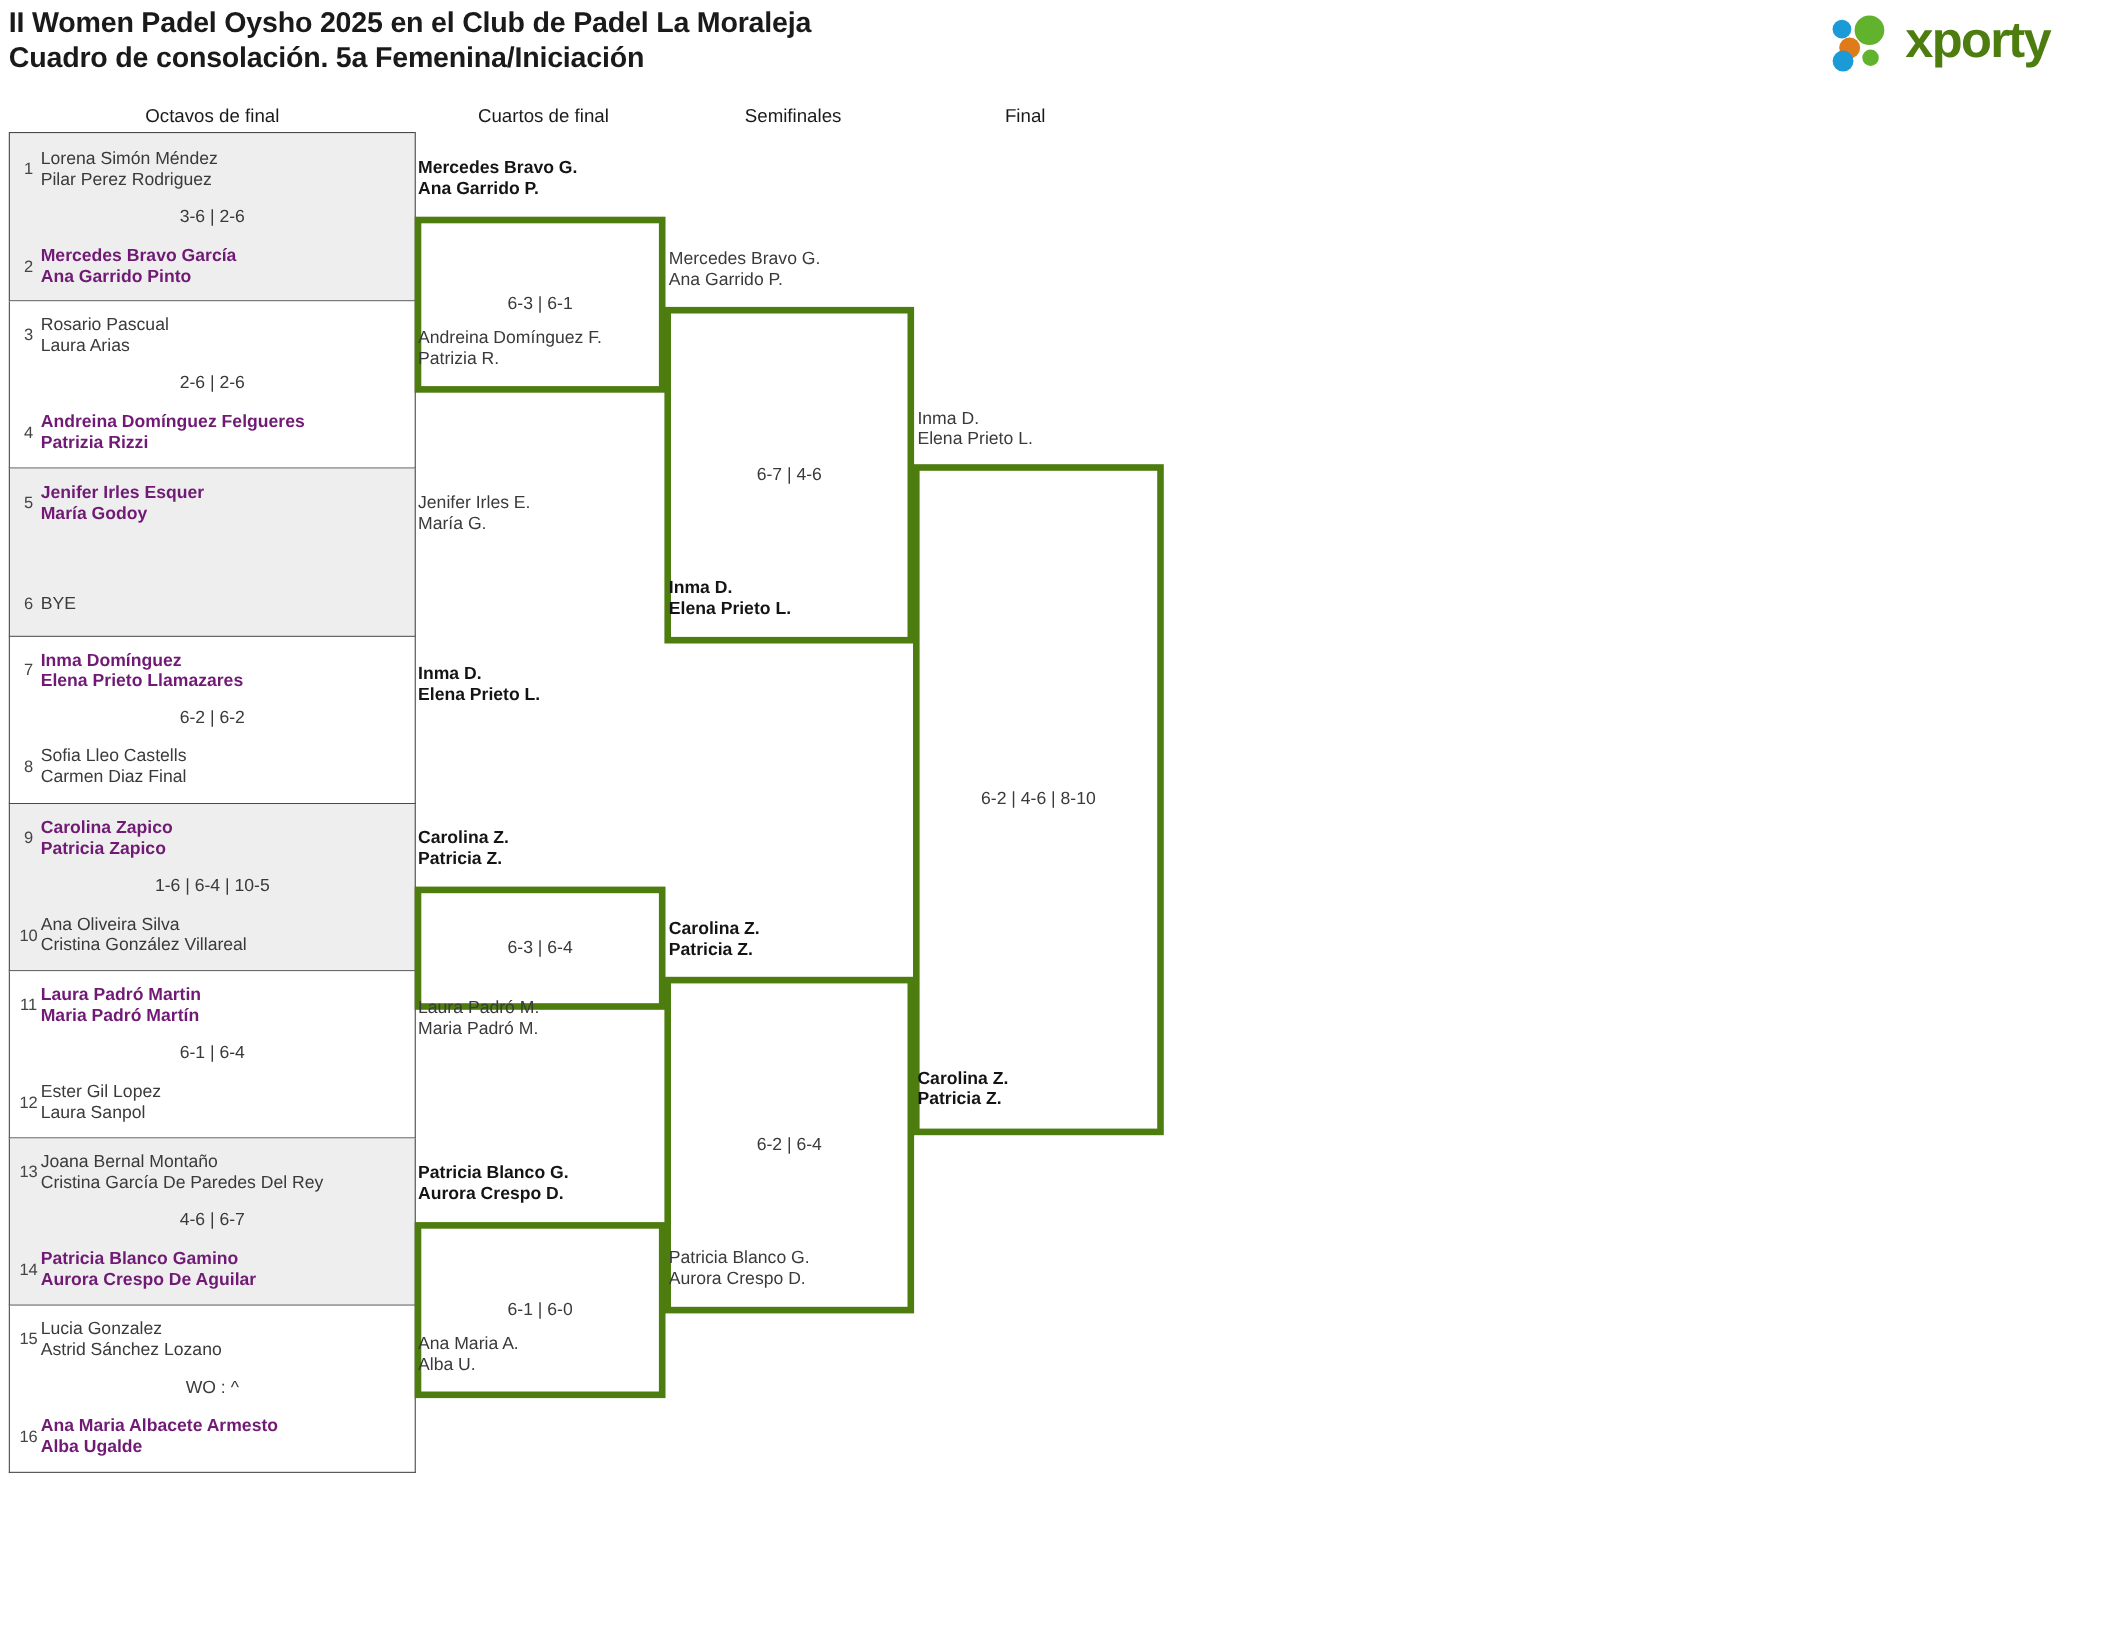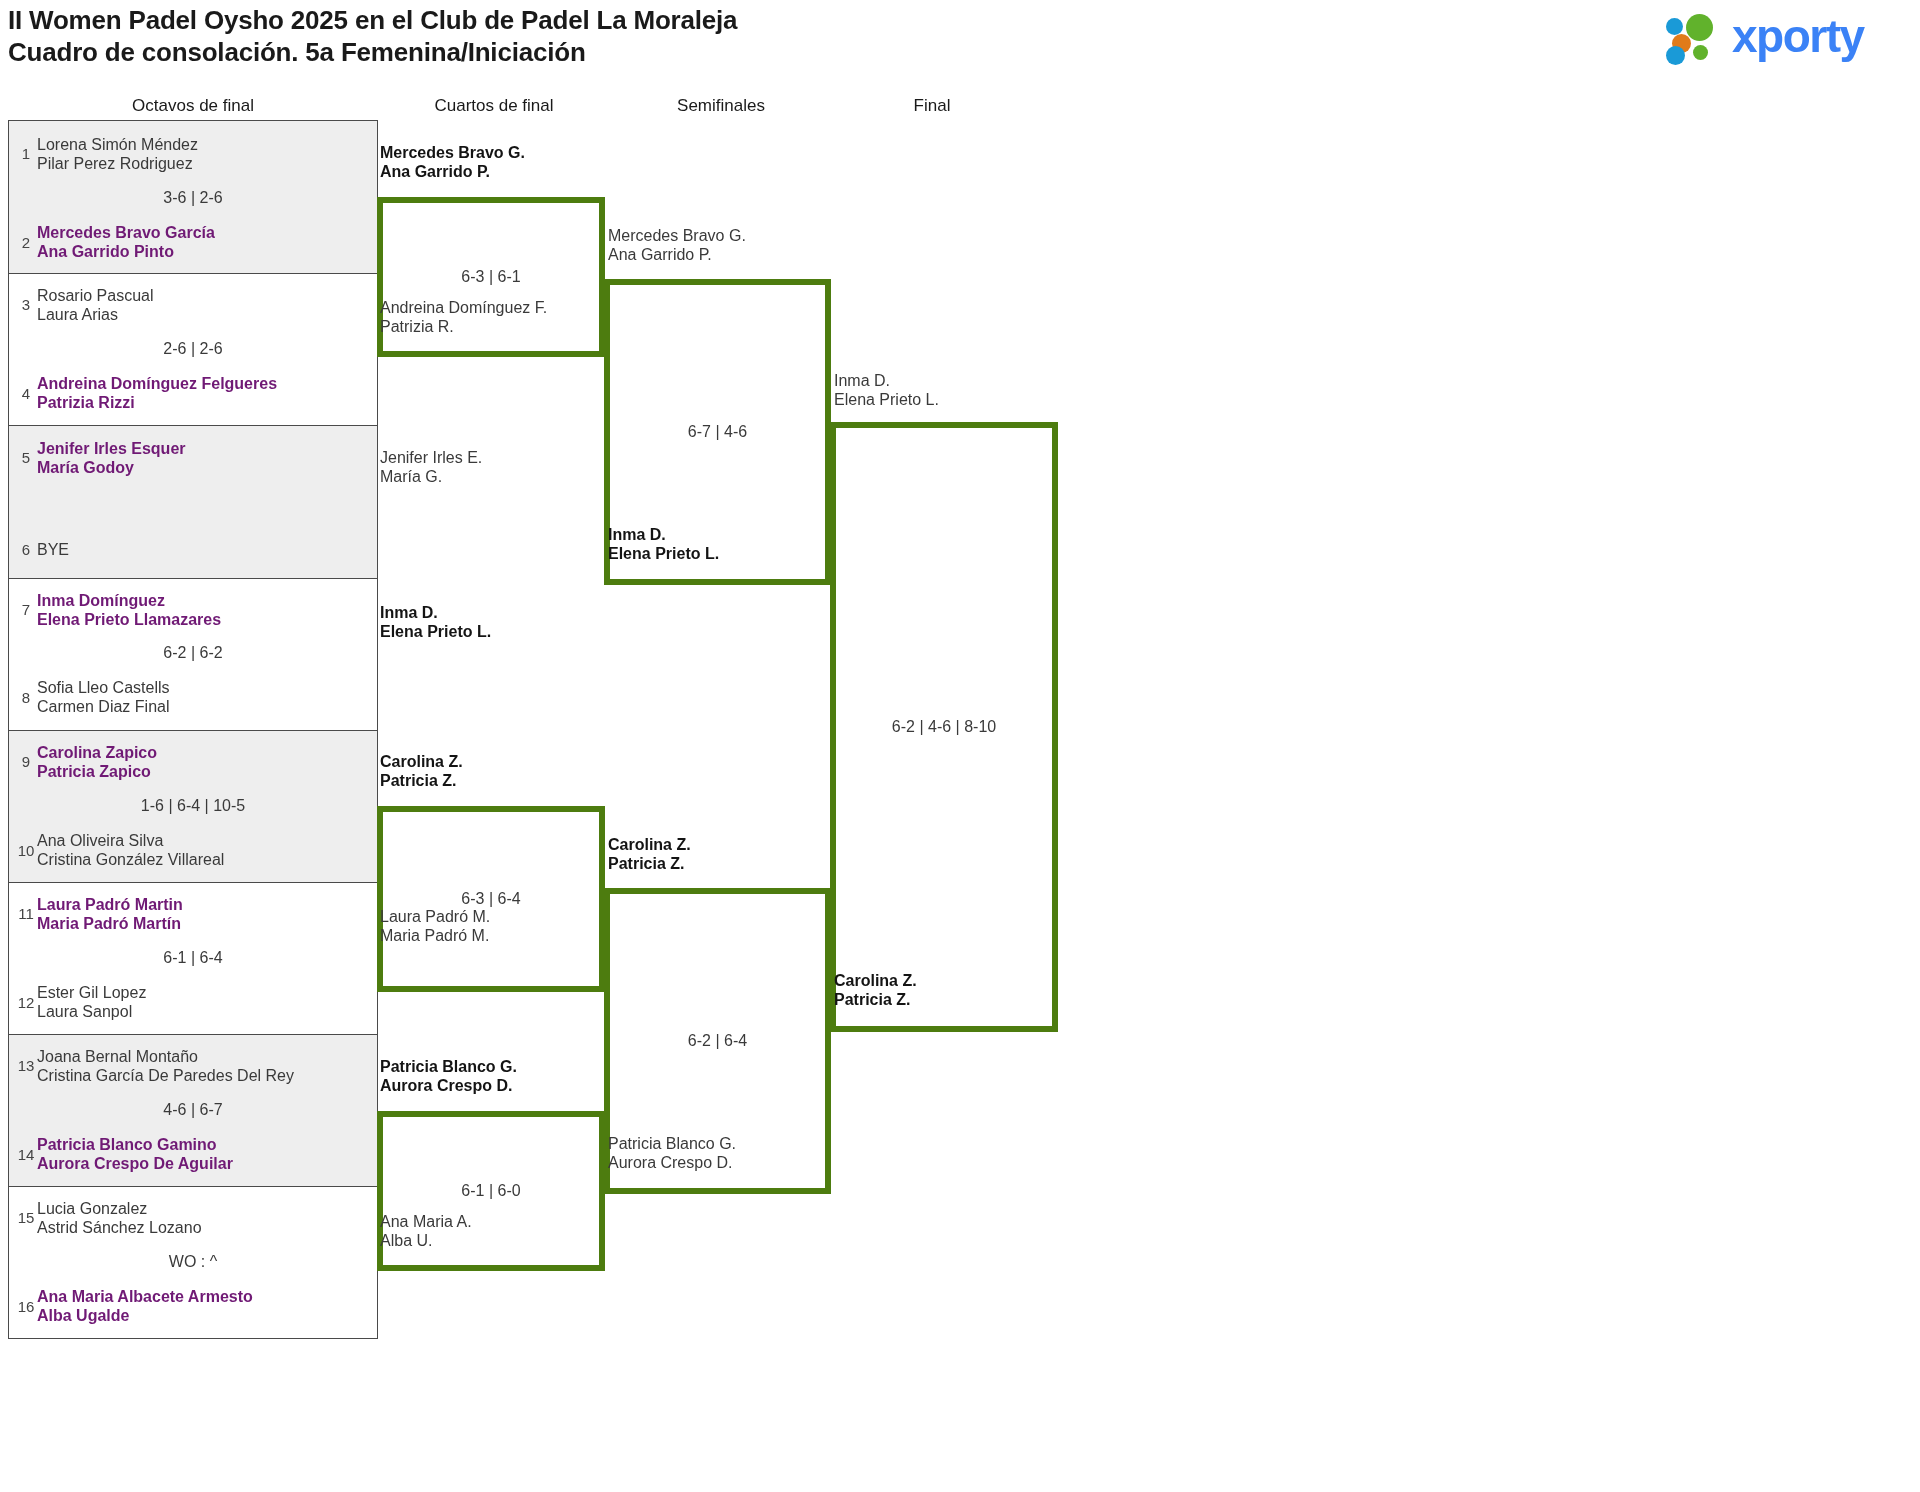--- a/index.html
+++ b/index.html
@@ -18,21 +18,21 @@
   .title-line {
     font-size: 26px; font-weight: 700; color: #1a1a1a;
     line-height: 32px; letter-spacing: -0.2px; white-space: nowrap;
   }
 
   .logo { position: absolute; right: 22px; top: 8px; width: 232px; height: 58px; }
   .logo-dots { position: absolute; left: 0; top: 4px; width: 62px; height: 52px; }
   .dot { position: absolute; border-radius: 50%; }
   .logo-word {
     position: absolute; left: 66px; top: 2px;
-    font-size: 46px; font-weight: 700; color: #3b82f6;
+    font-size: 46px; font-weight: 700; color: #4d7c0f;
     letter-spacing: -1.5px; line-height: 52px;
   }
 
   
   .round-head {
     position: absolute; font-size: 17px; font-weight: 400;
     color: #1a1a1a; white-space: nowrap; text-align: center;
   }
 
   
@@ -231,21 +231,21 @@
 
   <div class="adv" style="left:380px; top:448px;">
     <span class="ln">Jenifer Irles E.</span>
     <span class="ln">María G.</span>
   </div>
   <div class="adv win" style="left:380px; top:603px;">
     <span class="ln">Inma D.</span>
     <span class="ln">Elena Prieto L.</span>
   </div>
 
-  <div class="cbox" style="left:377px; top:806px; width:228px; height:186px;">
+  <div class="cbox" style="left:377px; top:806px; width:228px; height:112px;">
     <div class="cbox-score">6-3 | 6-4</div>
   </div>
   <div class="adv win" style="left:380px; top:752px;">
     <span class="ln">Carolina Z.</span>
     <span class="ln">Patricia Z.</span>
   </div>
   <div class="adv" style="left:380px; top:907px;">
     <span class="ln">Laura Padró M.</span>
     <span class="ln">Maria Padró M.</span>
   </div>

